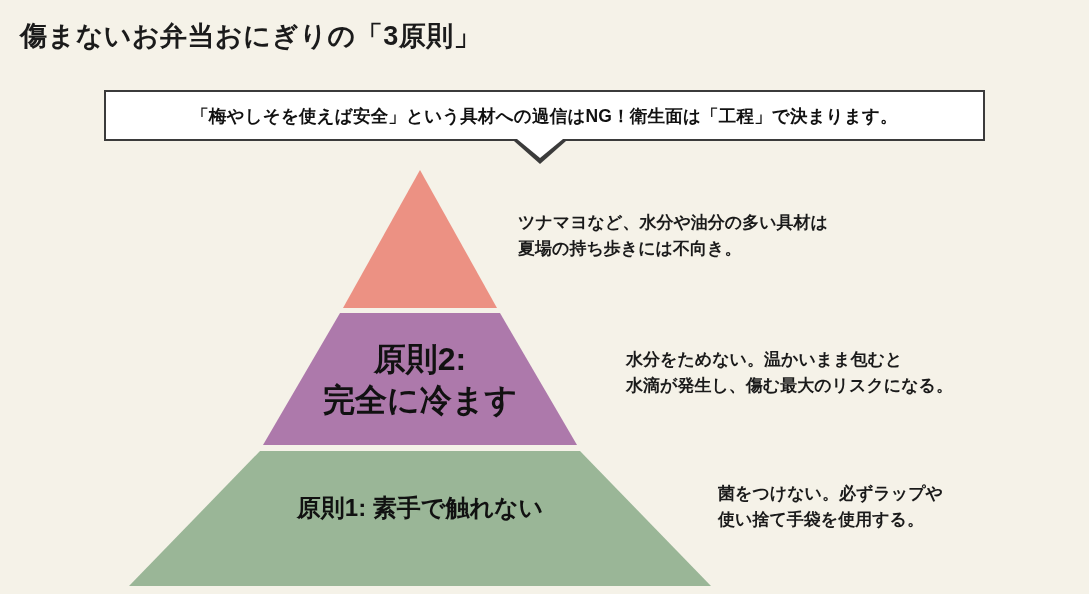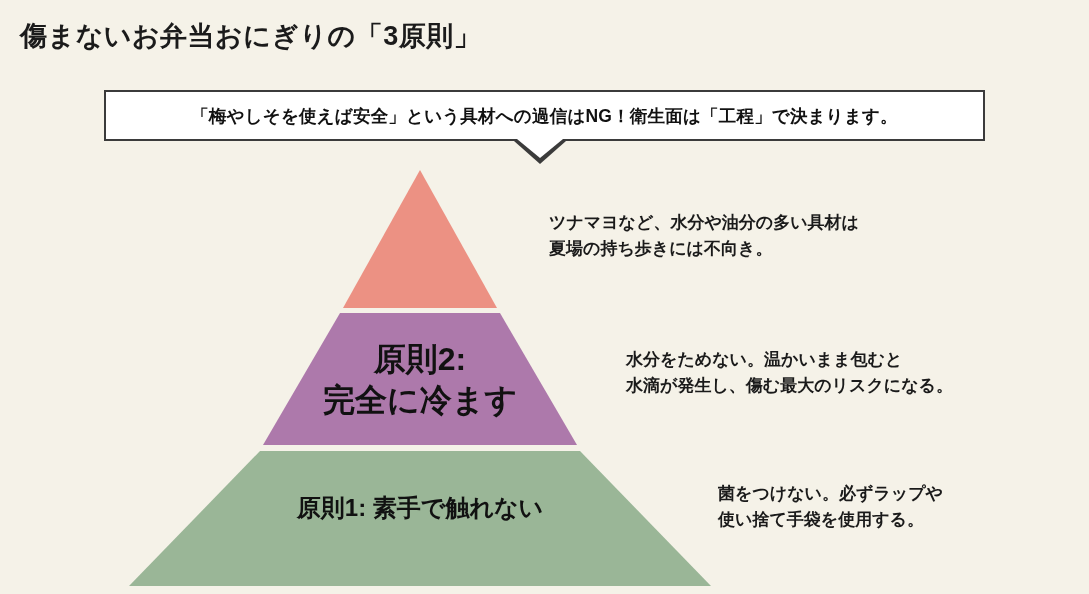--- a/index.html
+++ b/index.html
@@ -118,21 +118,21 @@
 
   
   .annotation {
     position: absolute;
     font-size: 17px;
     font-weight: bold;
     color: #1a1a1a;
     line-height: 1.52;
     white-space: pre-line;
   }
-  #anno-3 { left: 549px; top: 210px; width: 420px; }
+  #anno-3 { left: 518px; top: 210px; width: 420px; }
   #anno-2 { left: 626px; top: 347px; width: 420px; }
   #anno-1 { left: 718px; top: 481px; width: 340px; }
 </style>
 </head>
 <body style="background: rgb(245, 242, 232);">
 
 <div id="stage">
 
   <div class="page-title">傷まないお弁当おにぎりの「3原則」</div>
 

